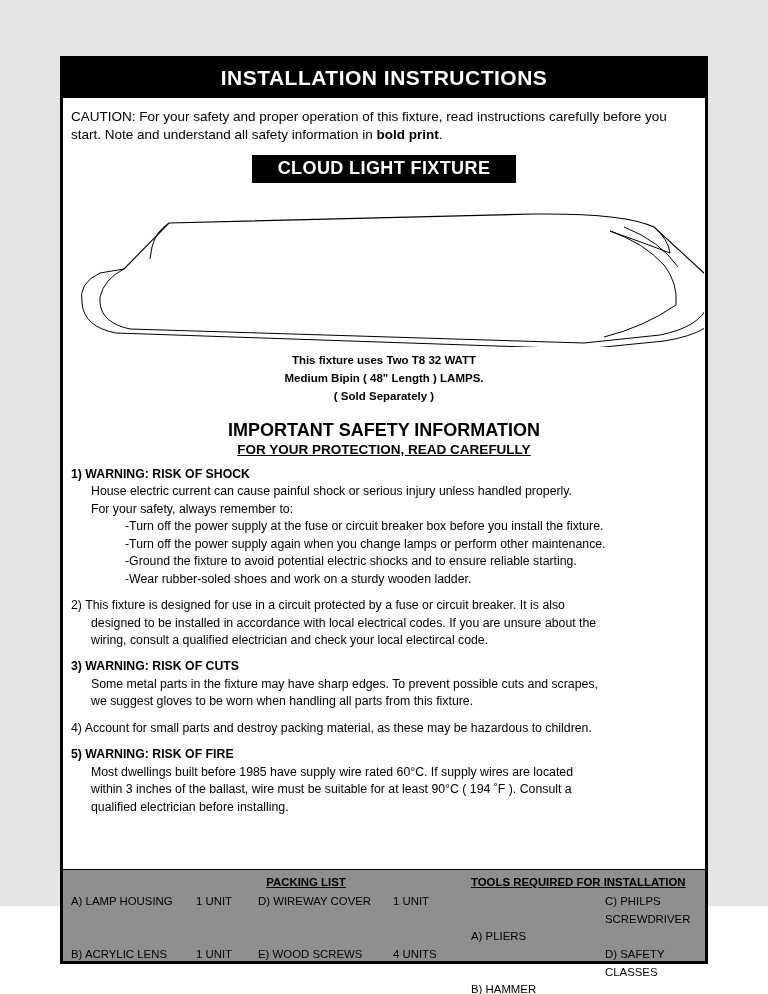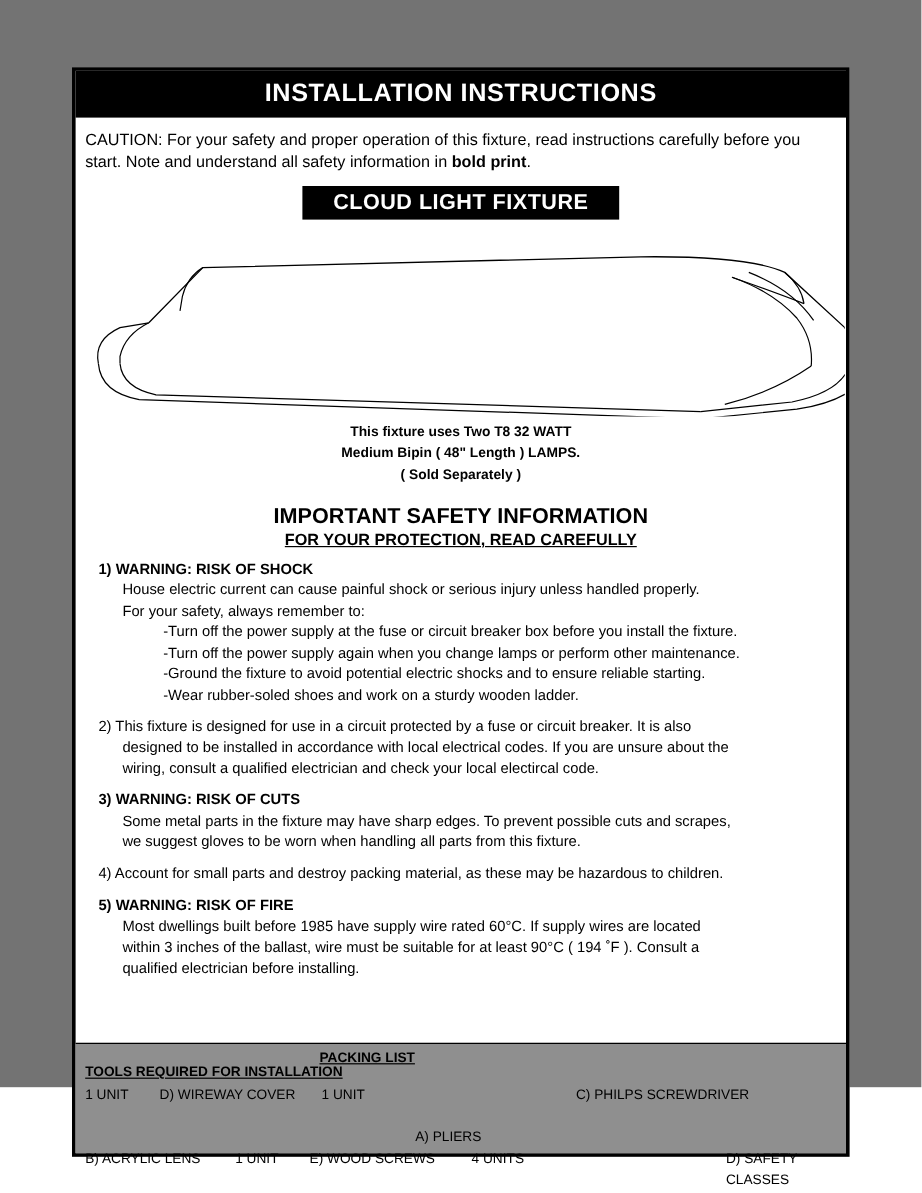--- a/index.html
+++ b/index.html
@@ -11,21 +11,21 @@
     width: 768px;
     height: 994px;
     font-family: "Liberation Sans", sans-serif;
     color: #000000;
     overflow: hidden;
   }
   .page {
     position: relative;
     width: 768px;
     height: 906px;
-    background: #737373;
+    background: #e5e5e5;
     text-decoration: underline;
   }
   .doc {
     position: absolute;
     left: 60px;
     top: 56px;
     width: 648px;
     height: 908px;
     border: 3px solid #000000;
     box-sizing: border-box;
@@ -81,21 +81,21 @@
     margin-top: 14px;
   }
   .safety-sub {
     text-align: center;
     font-size: 13.5px;
     font-weight: bold;
     text-decoration: underline;
     margin-top: 1px;
   }
   .body-block {
-    padding: 0 19px;
+    padding: 0 8px;
     font-size: 12.3px;
     line-height: 1.42;
   }
   .item {
     margin-top: 9px;
   }
   .item .num-line {
     font-weight: bold;
   }
   .indent1 {
@@ -118,21 +118,20 @@
     padding: 6px 8px 8px 8px;
     box-sizing: border-box;
     font-size: 11.4px;
     height: 92px;
   }
   .packing-heads {
     display: flex;
     font-weight: bold;
     text-decoration: underline;
     margin-bottom: 4px;
-    flex-direction: column;
   }
   .ph-pack {
     width: 400px;
     text-align: center;
     padding-left: 70px;
     box-sizing: border-box;
   }
   .ph-tools {
     flex: 1;
     text-align: left;
@@ -251,20 +250,21 @@
 
     </div>
 
     <div class="packing">
       <div class="packing-heads">
         <div class="ph-pack">PACKING LIST</div>
         <div class="ph-tools">TOOLS REQUIRED FOR INSTALLATION</div>
       </div>
 
       <div class="packing-row">
+        <div class="c1">A) LAMP HOUSING</div>
         <div class="c2">1 UNIT</div>
         <div class="c3">D) WIREWAY COVER</div>
         <div class="c4">1 UNIT</div>
         <div class="c5">A) PLIERS</div>
         <div class="c6">C) PHILPS SCREWDRIVER</div>
       </div>
 
       <div class="packing-row">
         <div class="c1">B) ACRYLIC LENS</div>
         <div class="c2">1 UNIT</div>

